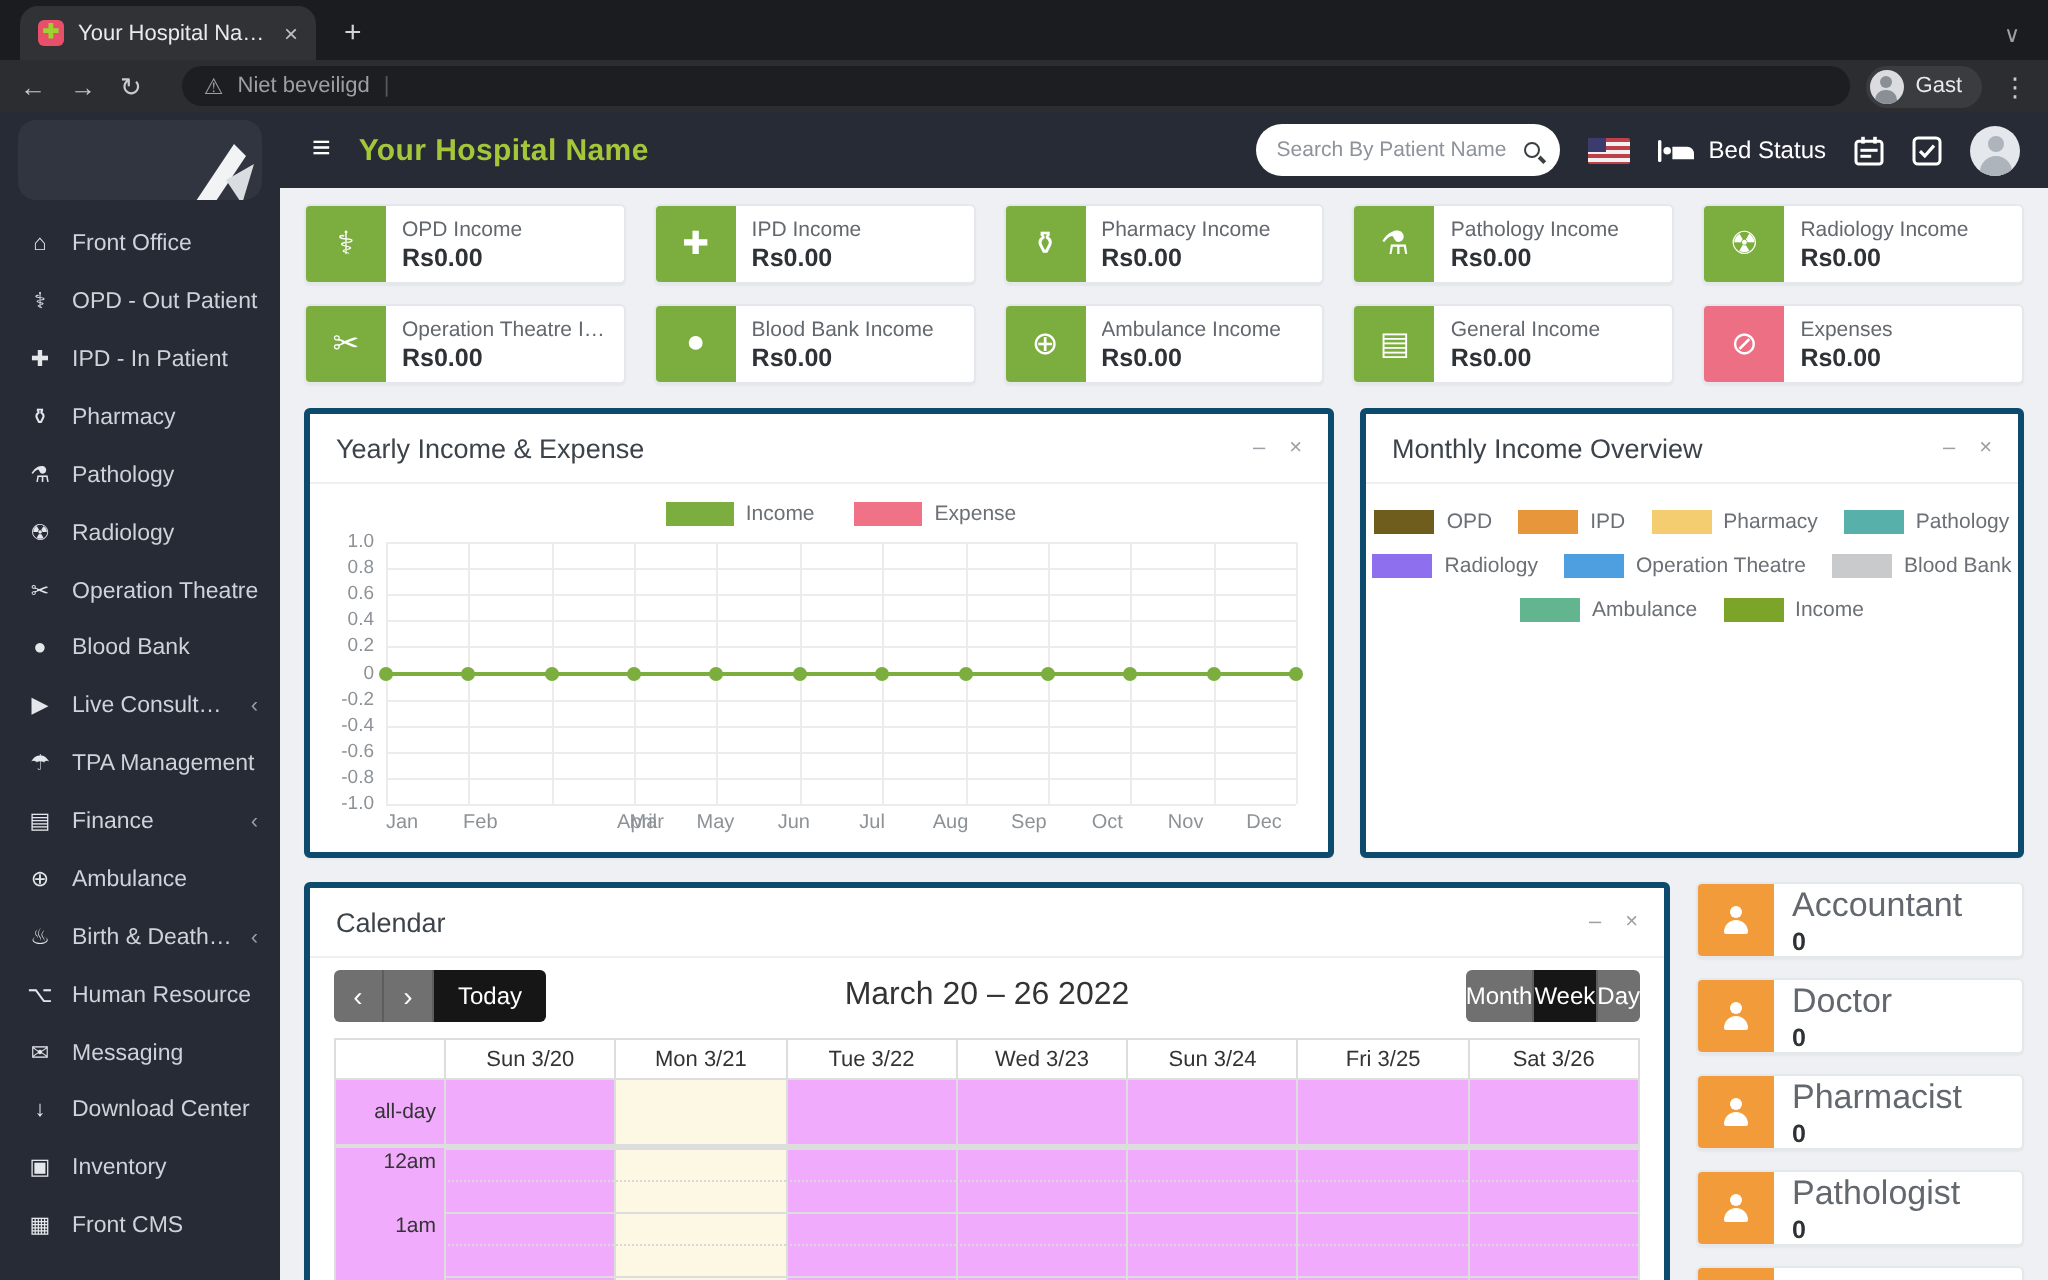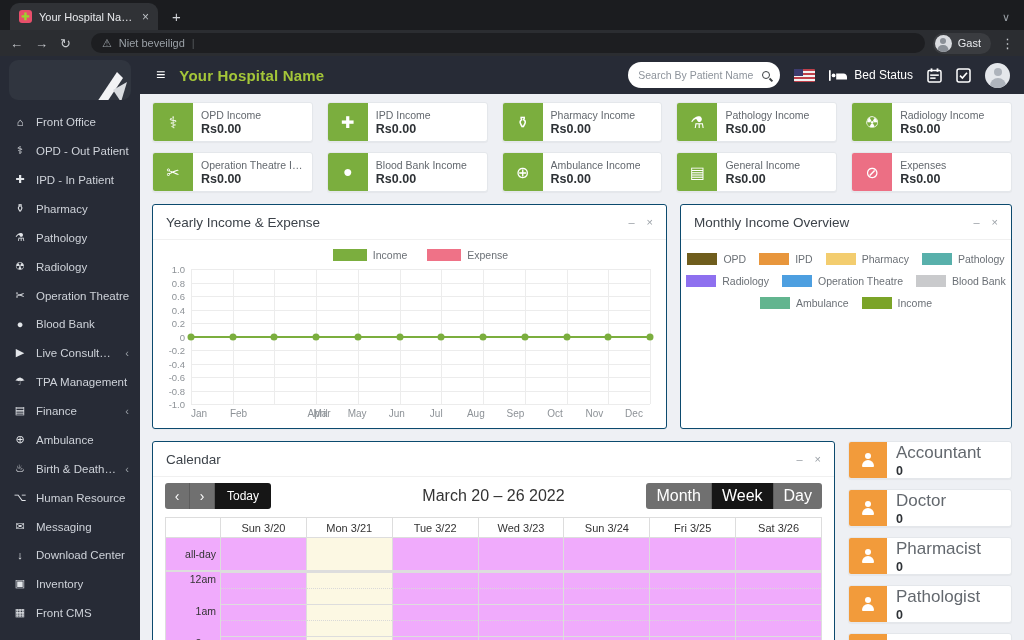--- a/index.html
+++ b/index.html
@@ -59,21 +59,21 @@
   
   .content{flex:1;padding:8px 12px;display:flex;flex-direction:column;gap:12px;overflow:hidden;min-height:0}
   .cards{display:grid;grid-template-columns:repeat(5,1fr);gap:10px 14px;flex:0 0 auto}
   .icard{background:#fff;border:1px solid #e4e7eb;border-radius:3px;height:40px;display:flex;align-items:center;overflow:hidden;box-shadow:0 1px 1px rgba(0,0,0,.04);cursor:pointer}
   .icard .ic{width:40px;height:40px;flex:0 0 40px;display:flex;align-items:center;justify-content:center;color:#fff;font-size:16px}
   .icard .txt{padding:0 8px;min-width:0}
   .icard .lbl{font-size:10.5px;color:#63686e;white-space:nowrap;overflow:hidden;text-overflow:ellipsis}
   .icard .val{font-size:12.5px;color:#2e3236;font-weight:bold;margin-top:1px}
 
   .charts-row{display:grid;grid-template-columns:1fr 332px;gap:13px;height:225px;flex:0 0 225px}
-  .panel{background:#fff;border:1px solid #0c4a6e;border-radius:3px;display:flex;flex-direction:column;min-height:0;box-shadow:0 1px 1px rgba(0,0,0,.03)}
+  .panel{background:#fff;border:3px solid #0c4a6e;border-radius:3px;display:flex;flex-direction:column;min-height:0;box-shadow:0 1px 1px rgba(0,0,0,.03)}
   .phead{height:35px;flex:0 0 35px;border-bottom:1px solid #f0f0f0;display:flex;align-items:center;padding:0 13px}
   .ptitle{font-size:13.5px;color:#3d434a;flex:1}
   .pctl{color:#9aa0a6;font-size:11px;display:flex;gap:12px}
   .pctl span{cursor:pointer}
 
   .ybody{flex:1;padding:9px 16px 4px 8px;display:flex;flex-direction:column;min-height:0}
   .ylegend{display:flex;justify-content:center;gap:20px;margin:0 0 8px 30px}
   .litem{display:flex;align-items:center;gap:6px;font-size:10.5px;color:#6b7076;cursor:pointer}
   .lswatch{width:34px;height:12px}
   .chart{flex:1;display:flex;min-height:0}
@@ -93,21 +93,21 @@
 
   .bottom-row{display:grid;grid-template-columns:1fr 164px;gap:13px;flex:1;min-height:0;align-items:start}
   .cal-panel{height:400px}
   .cal-toolbar{display:flex;align-items:center;padding:6px 12px;position:relative;flex:0 0 38px}
   .nav-group{display:flex;z-index:1}
   .nav-btn{width:25px;height:26px;background:#707070;color:#fff;display:flex;align-items:center;justify-content:center;font-size:14px;border-right:1px solid #5d5d5d;cursor:pointer}
   .nav-btn:first-child{border-radius:3px 0 0 3px}
   .today-btn{height:26px;background:#161616;color:#fff;font-size:12px;padding:0 12px;border-radius:0 3px 3px 0;display:flex;align-items:center;cursor:pointer;z-index:1}
   .cal-title{position:absolute;left:0;right:0;text-align:center;font-size:16px;color:#333;pointer-events:none}
   .view-group{margin-left:auto;display:flex;z-index:1}
-  .view-btn{height:26px;padding:0 10px;font-size:16px;color:#fff;background:#707070;display:flex;align-items:center;border-right:1px solid #5d5d5d;cursor:pointer}
+  .view-btn{height:26px;padding:0 0;font-size:12px;color:#fff;background:#707070;display:flex;align-items:center;border-right:1px solid #5d5d5d;cursor:pointer}
   .view-btn:first-child{border-radius:3px 0 0 3px}
   .view-btn:last-child{border-radius:0 3px 3px 0;border-right:0}
   .view-btn.active{background:#161616}
   .cal-table{margin:2px 12px 12px;border:1px solid #ddd;display:grid;grid-template-columns:54px repeat(7,1fr);font-size:11px;color:#333;background:#fff}
   .cc{background:#f0abfc}
   .cc.dl{border-left:1px solid #ddd}
   .cc.hl{background:#fcf8e3}
   .ch{height:20px;display:flex;align-items:center;justify-content:center;border-bottom:1px solid #ddd;background:#fff}
   .ca{height:34px;border-bottom:2px solid #ddd}
   .ca.tl{display:flex;align-items:center;justify-content:flex-end;padding-right:4px;font-size:10.5px}

